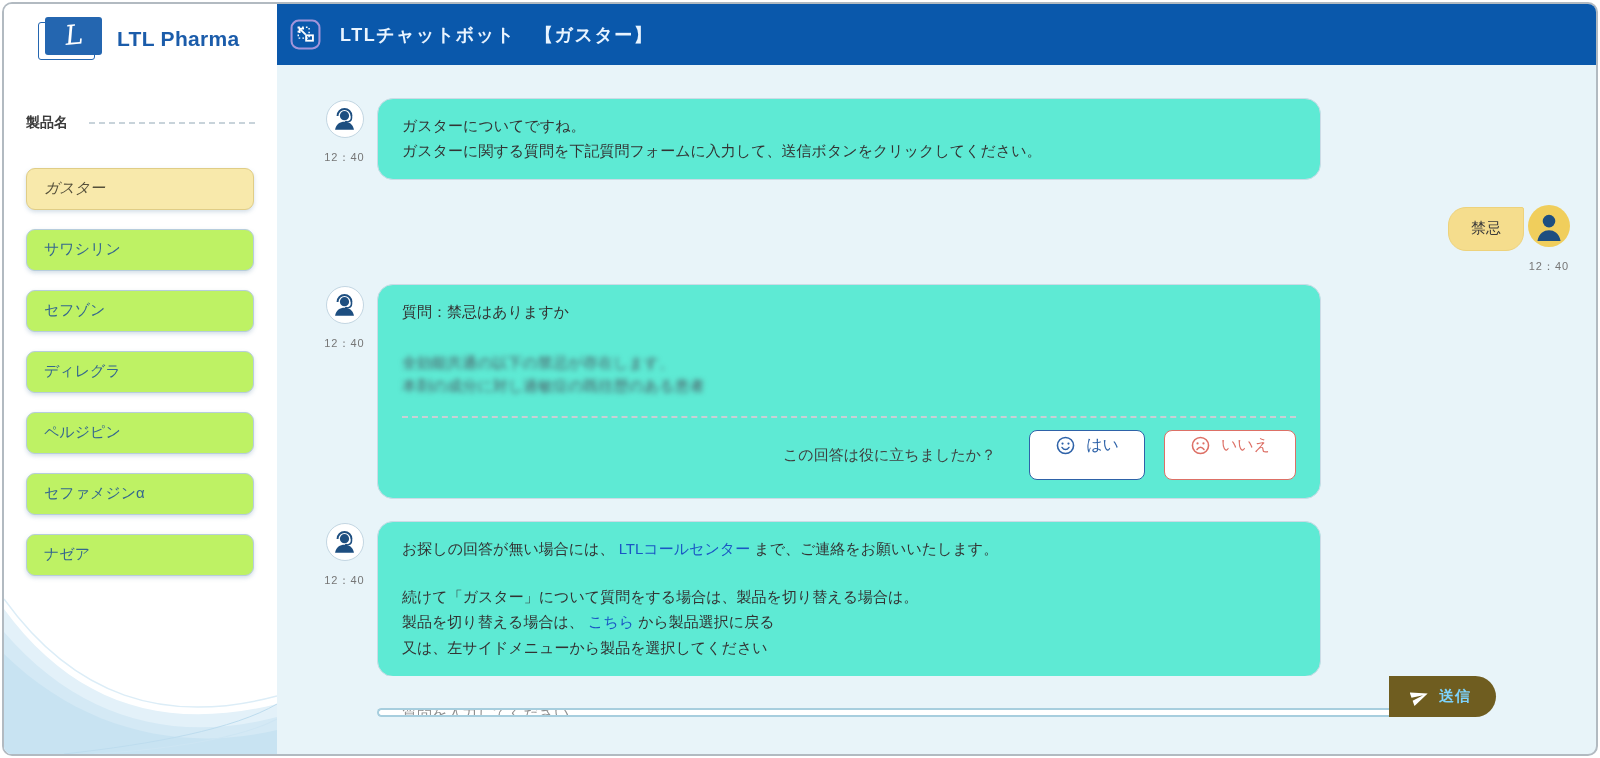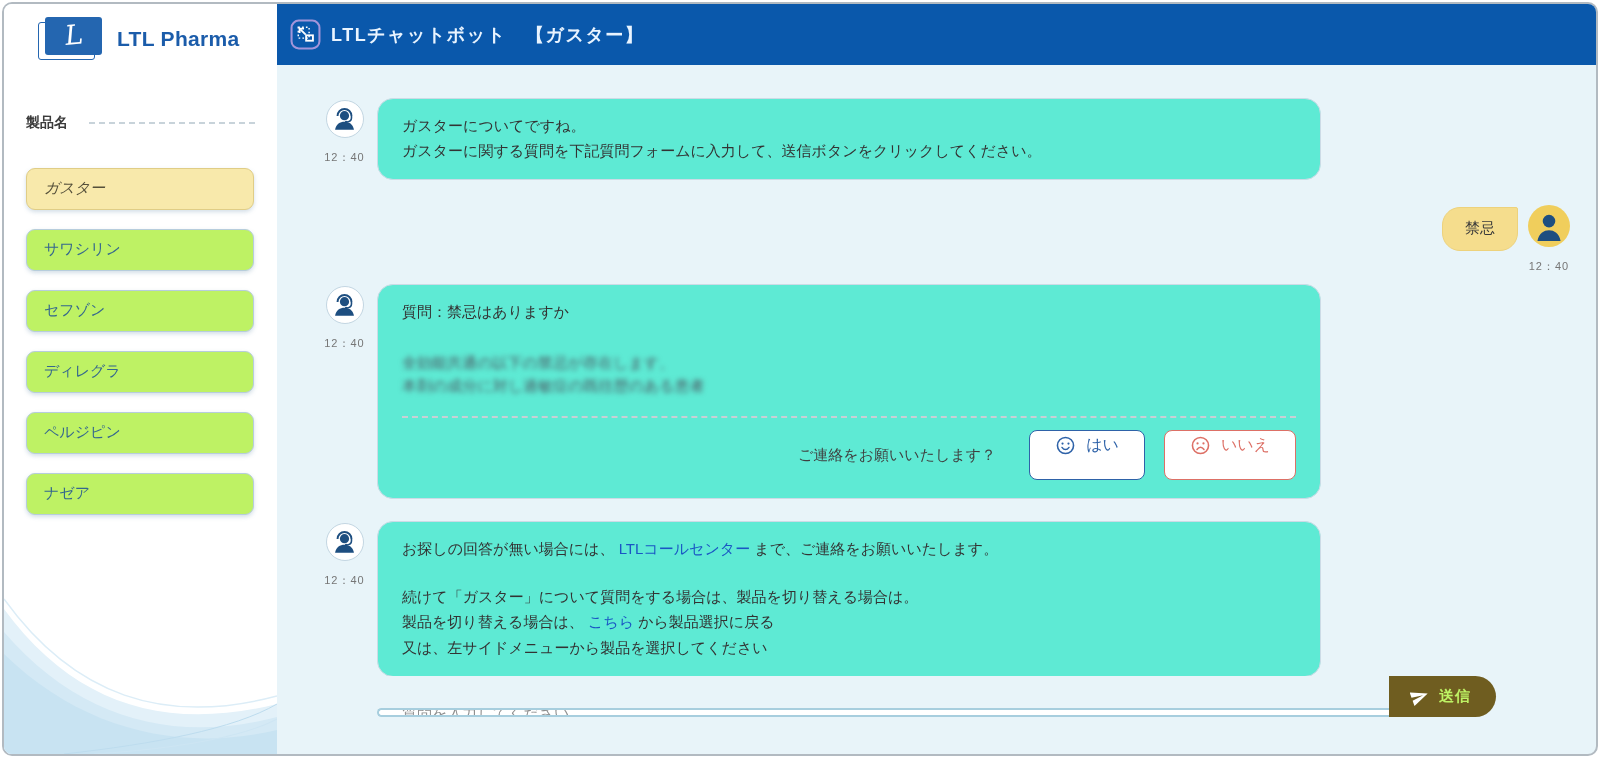--- a/index.html
+++ b/index.html
@@ -29,40 +29,40 @@
   .product-btn { display:block; width:228px; margin:0 0 19px 22px; padding:10px 17px 11px;
     background:#bef264; border:1px solid #b7cddc; border-radius:9px; text-align:left;
     box-shadow:0 2px 4px rgba(110,145,175,.30); font-size:15px; color:#35678e;
     font-family:"Liberation Sans", sans-serif; cursor:pointer; }
   .product-btn.selected { background:#f8e9ab; border-color:#e0cd86; color:#55503a;font-style:italic; }
 
   .waves { position:absolute; left:0; bottom:0; width:273px; height:200px; pointer-events:none; }
 
   
   .main { flex:1; display:flex; flex-direction:column; position:relative; min-width:0; }
-  .header { height:61px; background:#0a58ab; display:flex; align-items:center; gap:10px;
+  .header { height:61px; background:#0a58ab; display:flex; align-items:center; gap:19px;
     padding-left:13px; flex-shrink:0; }
   .header-title { color:#e9f4ff; font-size:18px; font-weight:bold; letter-spacing:1.5px; }
 
   .chat { flex:1; padding:33px 0 0 35px; overflow:hidden; }
 
   .bot-row { display:flex; align-items:flex-start; }
   .avatar-col { width:65px; flex-shrink:0; display:flex; flex-direction:column; align-items:center; padding-top:2px; }
   .bot-avatar { width:38px; height:38px; border-radius:50%; background:#fff;
     border:1px solid #c3d6e2; display:flex; align-items:center; justify-content:center; }
   .time { font-size:11px; color:#767676; margin-top:12px; letter-spacing:1px; white-space:nowrap; }
 
   .bubble { width:944px; background:#5eead4; border:1px solid #ccdbe6; border-radius:16px;
     padding:14px 24px 16px; font-size:15px; color:#333; line-height:1.68; }
   .bubble p { margin:0; }
 
   .user-row { display:flex; justify-content:flex-end; align-items:flex-start;
     margin:15px 26px 10px 0; }
   .user-bubble { background:#f5dd8d; border:1px solid #edd27c; border-radius:18px 2px 18px 18px;
-    padding:11px 22px 12px; font-size:15px; color:#3a3a3a; margin:12px 10px 0 0; }
+    padding:11px 22px 12px; font-size:15px; color:#3a3a3a; margin:12px 4px 0 0; }
   .user-avatar-col { display:flex; flex-direction:column; align-items:center; }
   .user-avatar { width:42px; height:42px; border-radius:50%; background:#f0ce5c; margin-top:10px;
     display:flex; align-items:center; justify-content:center; overflow:hidden; }
 
   .row-2 { margin-top:10px; }
   .row-3 { margin-top:22px; }
 
   .redacted { filter:blur(2.4px); color:#4c5560; margin-top:26px; line-height:1.55; user-select:none; }
   .dashed-sep { border:none; border-top:2px dashed #c9cfd4; margin:19px 0 9px; }
 
@@ -74,21 +74,21 @@
   .fb-no  { border:1.5px solid #dd7066; color:#dd7066; }
 
   .msg3-block { margin-top:23px; }
   .link { color:#1a56c4; cursor:pointer; text-decoration:none; }
 
   .composer { display:flex; margin:0 100px 37px 100px; height:41px; flex-shrink:0; }
   .q-input { flex:1; border:2px solid #a7cede; border-right:none; border-radius:21px 0 0 21px;
     padding:0 23px; font-size:15px; color:#333; background:#fff; outline:none;
     font-family:"Liberation Sans", sans-serif;margin-top:32px; }
   .q-input::placeholder { color:#8e8e8e; }
-  .send-btn { display:flex; align-items:center; gap:10px; background:#6f5d20; color:#bef264;
+  .send-btn { display:flex; align-items:center; gap:10px; background:#6f5d20; color:#7dd3fc;
     border:none; border-radius:0 21px 21px 0; padding:0 25px 0 21px; font-size:15px;
     font-weight:bold; letter-spacing:1px; cursor:pointer; font-family:"Liberation Sans", sans-serif; }
 </style>
 </head>
 <body>
 
 <div class="frame">
 
   <div class="sidebar">
     <div class="logo-row">
@@ -104,20 +104,21 @@
     <div class="products-label-row">
       <span class="products-label">製品名</span>
       <span class="label-dashes"></span>
     </div>
 
     <button class="product-btn selected">ガスター</button>
     <button class="product-btn">サワシリン</button>
     <button class="product-btn">セフゾン</button>
     <button class="product-btn">ディレグラ</button>
     <button class="product-btn">ペルジピン</button>
+    <button class="product-btn">セファメジンα</button>
     <button class="product-btn">ナゼア</button>
 
     <svg class="waves" viewBox="0 0 273 200" preserveAspectRatio="none">
       <path d="M0 55 C 70 150, 160 178, 273 150 L273 200 L0 200 Z" fill="#e3f1f9"></path>
       <path d="M0 78 C 75 165, 170 190, 273 163 L273 200 L0 200 Z" fill="#d4e9f5"></path>
       <path d="M0 100 C 80 178, 180 198, 273 176 L273 200 L0 200 Z" fill="#c8e3f2"></path>
       <path d="M0 45 C 70 142, 160 172, 273 142" fill="none" stroke="#dcedf7" stroke-width="1.5"></path>
       <path d="M60 200 C 150 190, 230 175, 273 150" fill="none" stroke="#bddcee" stroke-width="1"></path>
       <path d="M90 200 C 170 195, 240 183, 273 165" fill="none" stroke="#cde5f3" stroke-width="1"></path>
     </svg>
@@ -184,21 +185,21 @@
           <span class="time">12：40</span>
         </div>
         <div class="bubble">
           <p>質問：禁忌はありますか</p>
           <div class="redacted">
             <p>全効能共通の以下の禁忌が存在します、</p>
             <p>本剤の成分に対し過敏症の既往歴のある患者</p>
           </div>
           <hr class="dashed-sep">
           <div class="feedback-row">
-            <span class="feedback-q">ご連絡をお願いいたします？</span>
+            <span class="feedback-q">この回答は役に立ちましたか？</span>
             <button class="fb-btn fb-yes">
               <svg width="21" height="21" viewBox="0 0 24 24">
                 <circle cx="12" cy="12" r="9.2" fill="none" stroke="currentColor" stroke-width="1.8"></circle>
                 <circle cx="8.6" cy="9.8" r="1.25" fill="currentColor"></circle>
                 <circle cx="15.4" cy="9.8" r="1.25" fill="currentColor"></circle>
                 <path d="M8 14.2 c1.2 1.7 2.7 2.5 4 2.5 s2.8 -.8 4 -2.5" fill="none" stroke="currentColor" stroke-width="1.7" stroke-linecap="round"></path>
               </svg>
               <span>はい</span>
             </button>
             <button class="fb-btn fb-no">

